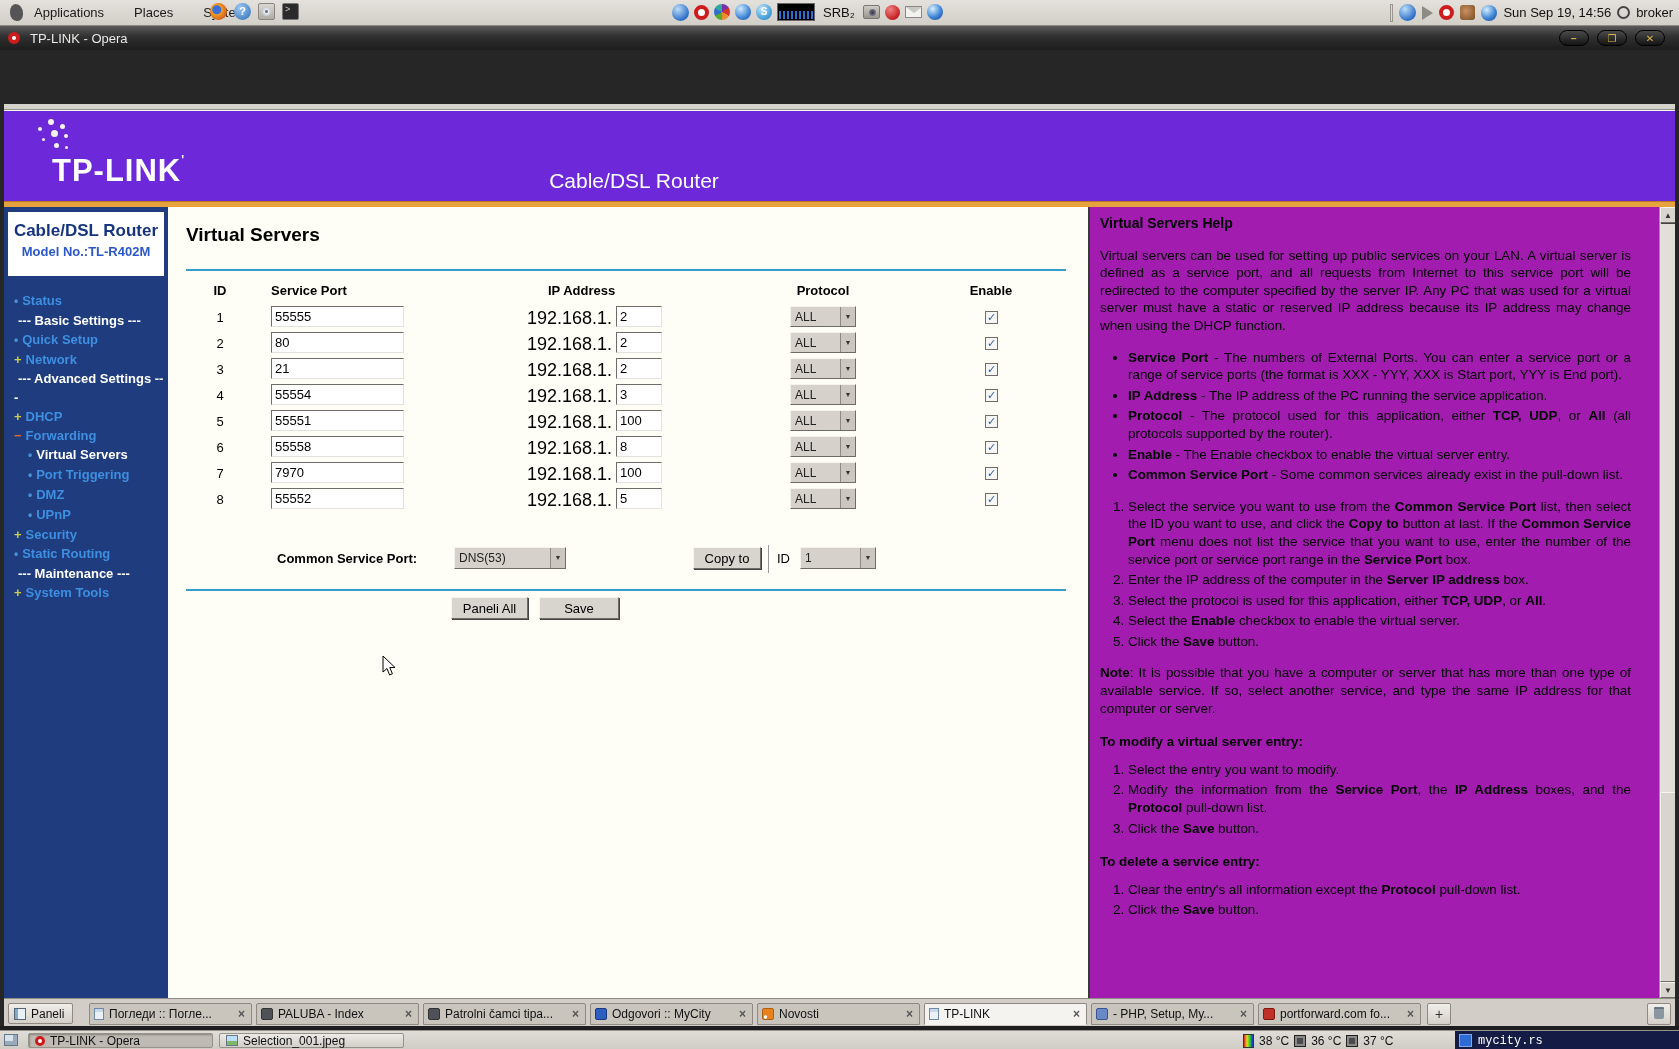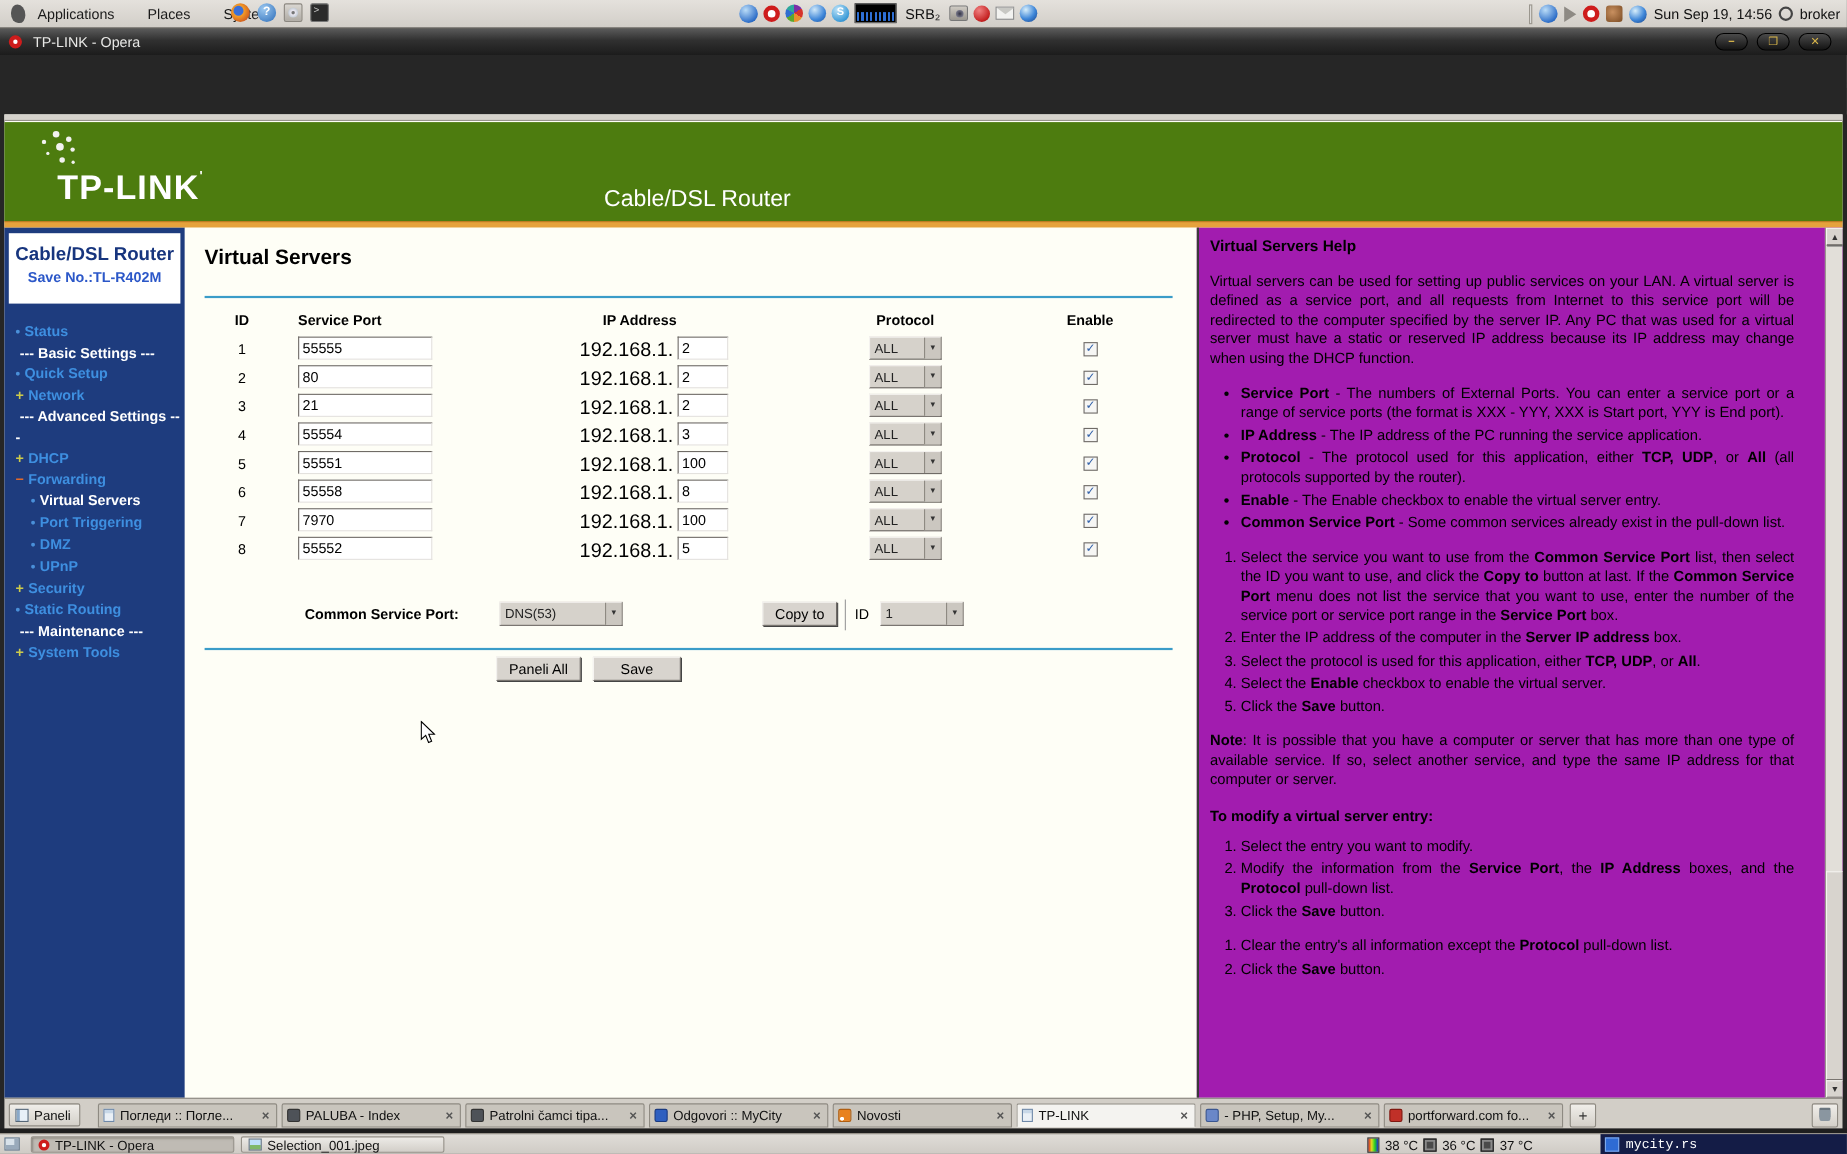--- a/index.html
+++ b/index.html
@@ -76,21 +76,21 @@
     font-family:"Liberation Sans","DejaVu Sans",sans-serif;}
   .search-input::placeholder{color:#8A8A88;}
   .mag-ico{width:9px;height:9px;border:2px solid #777;border-radius:50%;position:relative;margin-right:2px;}
   .mag-ico::after{content:'';position:absolute;left:7px;top:7px;width:5px;height:2px;background:#777;transform:rotate(45deg);}
 
   .window-back{position:absolute;left:0;top:50px;width:1679px;height:980px;background:#262626;}
 
   
   .page-area{position:absolute;left:4px;top:104px;width:1671px;height:894px;background:#FEFEF6;}
   .page-strip{position:absolute;left:0;top:0;width:100%;height:6px;background:#D5D2CC;border-bottom:1px solid #97938B;}
-  .router-header{position:absolute;left:0;top:7px;width:100%;height:90px;background:#4d7c0f;}
+  .router-header{position:absolute;left:0;top:7px;width:100%;height:90px;background:#6d28d9;}
   .tpl-logo{position:absolute;left:26px;top:8px;width:190px;height:76px;}
   .tpl-dots{position:absolute;left:4px;top:0px;width:46px;height:40px;}
   .tpl-dots span{position:absolute;border-radius:50%;background:#F2F2F0;}
   .tpl-name{position:absolute;left:22px;top:34px;color:#FFF;font-size:31px;font-weight:bold;letter-spacing:1px;}
   .tpl-mark{font-size:12px;vertical-align:top;}
   .router-title{position:absolute;left:470px;top:58px;width:320px;text-align:center;color:#FFF;font-size:21px;}
   .orange-bar{position:absolute;left:0;top:97px;width:100%;height:6px;background:#E6A23C;border-top:1px solid #B87820;}
 
   .sidebar{position:absolute;left:0;top:103px;width:164px;height:791px;background:#1E3C7E;overflow:hidden;}
   .side-box{position:absolute;left:4px;top:5px;width:156px;height:64px;background:#FFF;text-align:center;}
@@ -115,21 +115,21 @@
   .h-id{left:40px;width:24px;text-align:center;}
   .h-port{left:103px;}
   .h-ip{left:380px;}
   .h-proto{left:614px;width:82px;text-align:center;}
   .h-enable{left:793px;width:60px;text-align:center;}
   .vs-rows{position:absolute;left:0;top:99px;width:920px;}
   .vrow{position:relative;height:26px;}
   .c-id{position:absolute;left:40px;width:24px;text-align:center;font-size:13px;color:#000;line-height:24px;}
   .tin{position:absolute;height:21px;background:#FFF;border:1px solid;border-color:#6F6B66 #E4E2DE #E4E2DE #6F6B66;
     font-size:13px;padding:0 3px;outline:none;font-family:"Liberation Sans","DejaVu Sans",sans-serif;color:#000;}
-  .c-port{left:103px;width:122px;}
+  .c-port{left:103px;width:133px;}
   .c-ip-label{position:absolute;left:300px;width:144px;text-align:right;font-size:18px;color:#000;line-height:24px;}
   .c-ipin{left:448px;width:46px;}
   .sel{position:absolute;height:21px;background:#D6D2CB;border:1px solid;border-color:#F4F2EF #6F6B66 #6F6B66 #F4F2EF;
     display:flex;align-items:center;}
   .sel-val{flex:1;font-size:12px;color:#222;padding-left:4px;overflow:hidden;white-space:nowrap;}
   .sel-btn{width:15px;height:100%;background:#CBC7C0;border-left:1px solid #8E8A82;color:#333;
     font-size:7px;text-align:center;line-height:19px;}
   .c-proto{left:622px;width:66px;}
   .cb{position:absolute;left:817px;top:5px;width:13px;height:13px;background:#F6F6F4;border:1px solid #6F6B66;
     font-size:11px;line-height:11px;text-align:center;color:#2F5FA8;font-weight:bold;}
@@ -320,21 +320,21 @@
           </span>
         <span class="tpl-name"><span>TP-LINK</span><span class="tpl-mark">'</span></span>
       </div>
       <div class="router-title">Cable/DSL Router</div>
     </div>
     <div class="orange-bar"></div>
 
     <div class="sidebar">
       <div class="side-box">
         <div class="side-title">Cable/DSL Router</div>
-        <div class="side-model">Save No.:TL-R402M</div>
+        <div class="side-model">Model No.:TL-R402M</div>
       </div>
       <div class="side-nav">
           <div class="nav-item"><span class="nav-prefix pf-dot">•</span><span class="nav-label">Status</span></div>
           <div class="nav-item nav-section"><span class="nav-label">--- Basic Settings ---</span></div>
           <div class="nav-item"><span class="nav-prefix pf-dot">•</span><span class="nav-label">Quick Setup</span></div>
           <div class="nav-item"><span class="nav-prefix pf-plus">+</span><span class="nav-label">Network</span></div>
           <div class="nav-item nav-section"><span class="nav-label">--- Advanced Settings ---</span></div>
           <div class="nav-item"><span class="nav-prefix pf-plus">+</span><span class="nav-label">DHCP</span></div>
           <div class="nav-item"><span class="nav-prefix pf-minus">−</span><span class="nav-label">Forwarding</span></div>
           <div class="nav-item nav-sub nav-active"><span class="nav-prefix pf-dot">•</span><span class="nav-label">Virtual Servers</span></div>
@@ -487,20 +487,21 @@
             <li>Select the <b>Enable</b> checkbox to enable the virtual server.</li>
             <li>Click the <b>Save</b> button.</li>
           </ol>
         <p class="help-p"><b>Note</b>: It is possible that you have a computer or server that has more than one type of available service. If so, select another service, and type the same IP address for that computer or server.</p>
         <div class="help-h">To modify a virtual server entry:</div>
         <ol>
             <li>Select the entry you want to modify.</li>
             <li>Modify the information from the <b>Service Port</b>, the <b>IP Address</b> boxes, and the <b>Protocol</b> pull-down list.</li>
             <li>Click the <b>Save</b> button.</li>
           </ol>
+        <div class="help-h">To delete a service entry:</div>
         <ol>
             <li>Clear the entry's all information except the <b>Protocol</b> pull-down list.</li>
             <li>Click the <b>Save</b> button.</li>
           </ol>
       </div>
       <div class="help-sb">
         <span class="sb-btn sb-up btn3d">▲</span>
         <span class="sb-thumb btn3d"></span>
         <span class="sb-btn sb-down btn3d">▼</span>
       </div>

